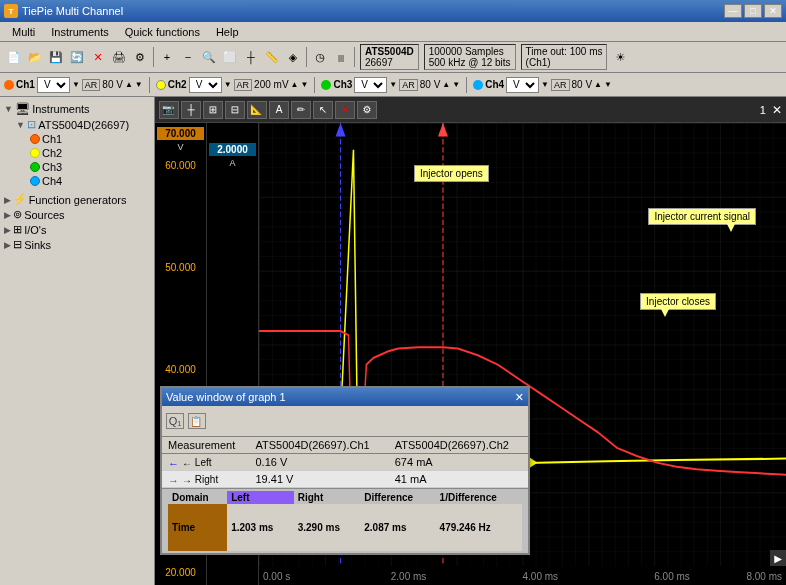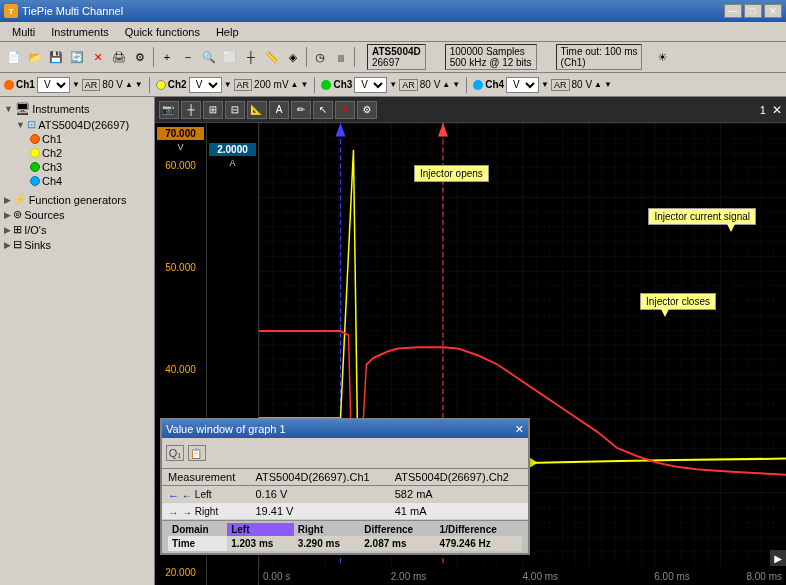--- a/index.html
+++ b/index.html
@@ -13,21 +13,21 @@
     .title-btn { width: 18px; height: 14px; background: #d4d0c8; border: 1px solid #808080; font-size: 9px; display: flex; align-items: center; justify-content: center; cursor: pointer; }
 
     
     .menu-bar { background: #d4d0c8; height: 20px; display: flex; align-items: center; padding: 0 4px; border-bottom: 1px solid #808080; }
     .menu-item { padding: 2px 8px; font-size: 11px; cursor: pointer; }
 
     
     .toolbar { background: #d4d0c8; padding: 2px 4px; display: flex; align-items: center; gap: 1px; border-bottom: 1px solid #808080; min-height: 26px; flex-wrap: wrap; }
     .tb-btn { width: 20px; height: 20px; border: 1px solid transparent; display: flex; align-items: center; justify-content: center; cursor: pointer; font-size: 11px; }
     .tb-sep { width: 1px; height: 20px; background: #808080; margin: 0 2px; }
-    .tb-info { background: #d4d0c8; border: 1px inset #808080; padding: 1px 4px; font-size: 10px; margin: 0 9px; }
+    .tb-info { background: #d4d0c8; border: 1px inset #808080; padding: 1px 4px; font-size: 10px; margin: 0 2px; }
 
     
     .channel-bar { background: #d4d0c8; display: flex; align-items: center; padding: 2px 4px; gap: 4px; border-bottom: 1px solid #808080; height: 24px; }
     .ch-item { display: flex; align-items: center; gap: 2px; }
     .ch-dot { width: 10px; height: 10px; border-radius: 50%; }
     .ch-label { font-size: 10px; font-weight: bold; }
     .ch-select { font-size: 10px; border: 1px solid #808080; background: white; padding: 0 2px; height: 16px; }
     .ch-sep { width: 1px; height: 16px; background: #808080; margin: 0 2px; }
     .ch-arrow { font-size: 8px; cursor: pointer; }
     .ar-badge { background: #d4d0c8; border: 1px solid #808080; font-size: 9px; padding: 0 2px; }
@@ -383,21 +383,21 @@
       <tr>
         <th>Measurement</th>
         <th>ATS5004D(26697).Ch1</th>
         <th>ATS5004D(26697).Ch2</th>
       </tr>
     </thead>
     <tbody>
       <tr>
         <td><span class="cursor-left">←</span> <span style="font-size:10px;">← Left</span></td>
         <td>0.16 V</td>
-        <td>582 mA</td>
+        <td>674 mA</td>
       </tr>
       <tr>
         <td><span class="cursor-right">→</span> <span style="font-size:10px;">→ Right</span></td>
         <td>19.41 V</td>
         <td>41 mA</td>
       </tr>
     </tbody>
   </table>
   <div style="background:#c0c0c0; padding:2px 6px; font-size:10px; font-weight:bold; border-top:1px solid #888;">
     <table style="width:100%; border-collapse:collapse; font-size:10px;">
@@ -405,21 +405,21 @@
         <tr>
           <th style="text-align:left; padding:1px 4px; background:#c0c0c0;">Domain</th>
           <th style="text-align:left; padding:1px 4px; background:#8b5cf6;">Left</th>
           <th style="text-align:left; padding:1px 4px; background:#c0c0c0;">Right</th>
           <th style="text-align:left; padding:1px 4px; background:#c0c0c0;">Difference</th>
           <th style="text-align:left; padding:1px 4px; background:#c0c0c0;">1/Difference</th>
         </tr>
       </thead>
       <tbody>
         <tr>
-          <td style="padding:2px 4px; background:#e5e5e5;">Time</td>
+          <td style="padding:18px 4px; background:#a16207;">Time</td>
           <td style="padding:2px 4px; background:#d4d0c8;">1.203 ms</td>
           <td style="padding:2px 4px; background:#d4d0c8;">3.290 ms</td>
           <td style="padding:2px 4px; background:#d4d0c8;">2.087 ms</td>
           <td style="padding:2px 4px; background:#d4d0c8;">479.246 Hz</td>
         </tr>
       </tbody>
     </table>
   </div>
 </div>
 

